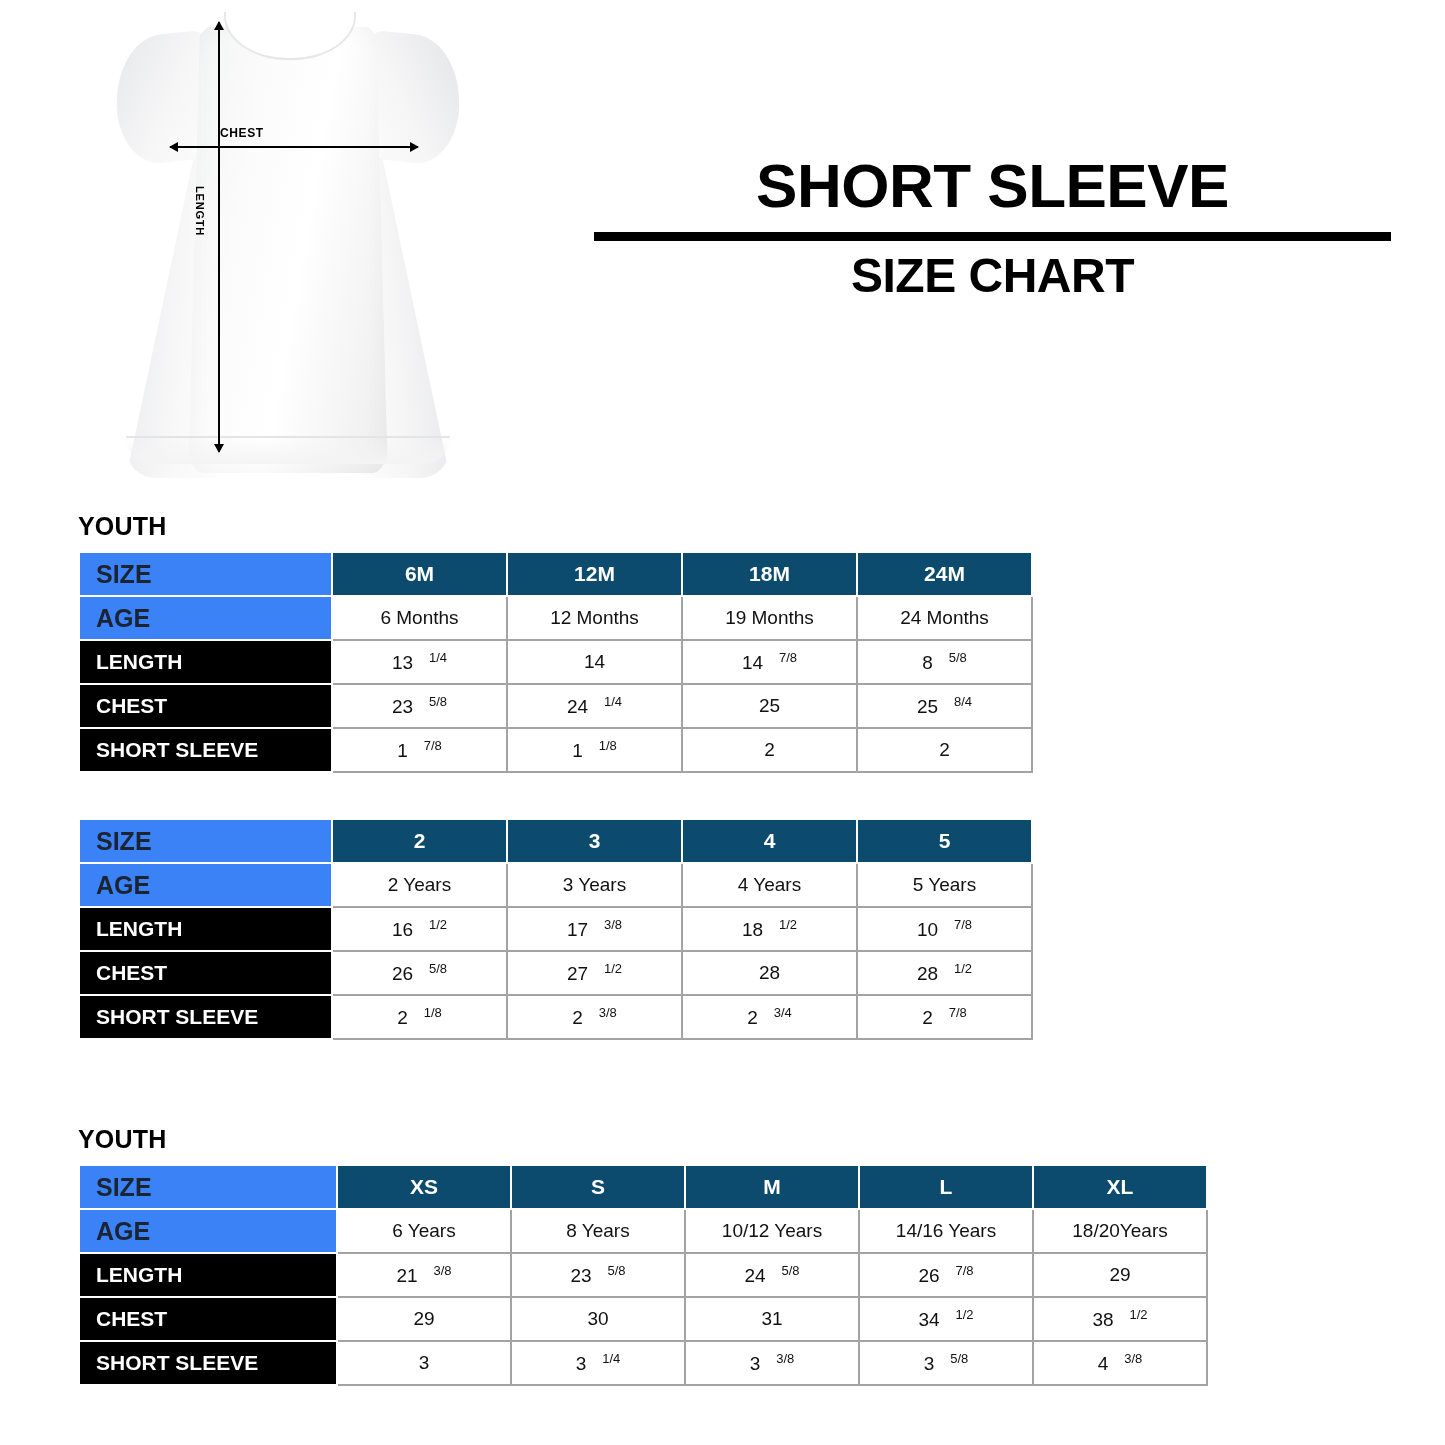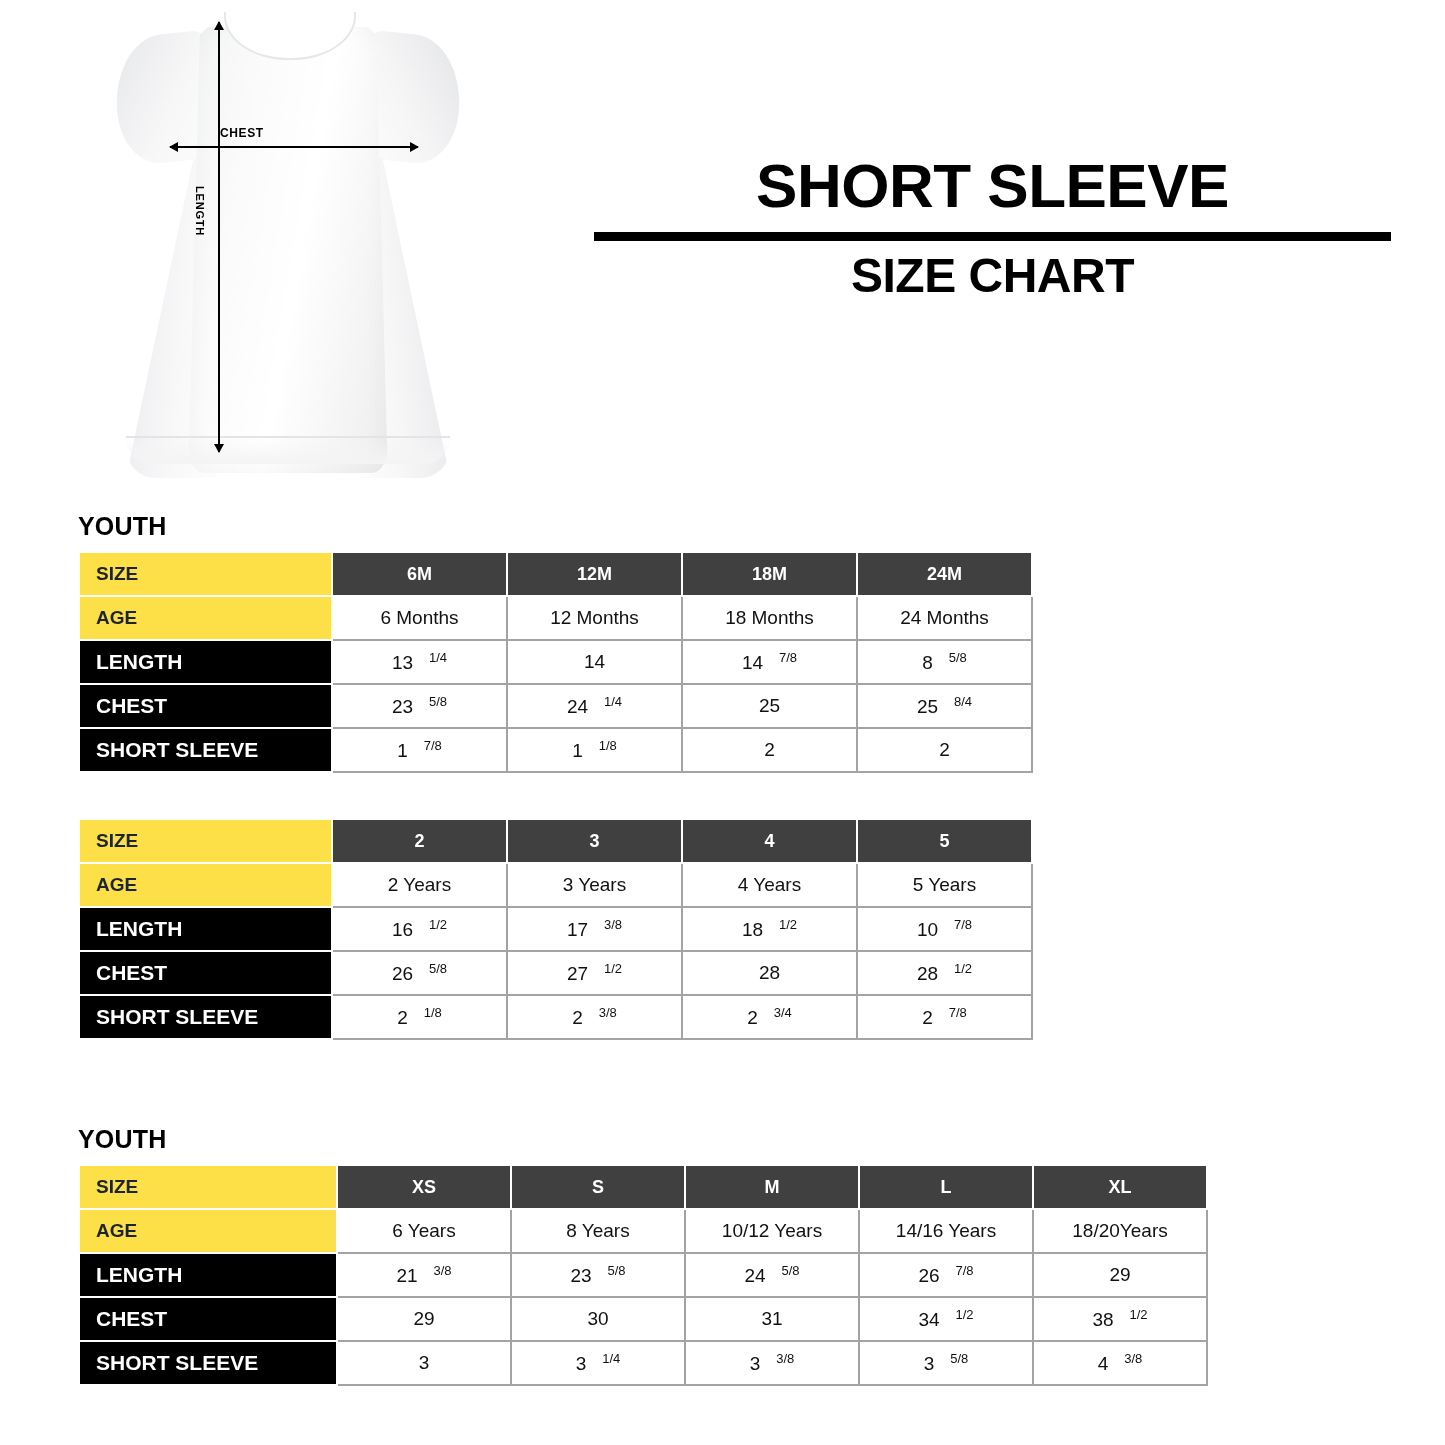--- a/index.html
+++ b/index.html
@@ -225,32 +225,32 @@
   table.size-table td.rowhead {
     background: #000000;
     color: #ffffff;
     font-weight: bold;
     text-align: left;
     padding-left: 16px;
     font-size: 21px;
     border-color: #ffffff;
   }
   table.size-table td.rowhead-blue {
-    background: #fde047;
+    background: #3b82f6;
     color: #1b2430;
     font-weight: bold;
     text-align: left;
     padding-left: 16px;
-    font-size: 19px;
+    font-size: 25px;
   }
   table.size-table td.colhead {
-    background: #404040;
+    background: #0c4a6e;
     color: #ffffff;
     font-weight: bold;
-    font-size: 18px;
+    font-size: 21px;
   }
   table.size-table td.cell {
     border: 2px solid #a3a3a3;
     font-size: 19px;
   }
   .frac {
     font-size: 13px;
     vertical-align: super;
     margin-left: 16px;
   }
@@ -307,21 +307,21 @@
           <td class="rowhead-blue">SIZE</td>
           <td class="colhead">6M</td>
           <td class="colhead">12M</td>
           <td class="colhead">18M</td>
           <td class="colhead">24M</td>
         </tr>
         <tr>
           <td class="rowhead-blue">AGE</td>
           <td class="cell">6 Months</td>
           <td class="cell">12 Months</td>
-          <td class="cell">18 Months</td>
+          <td class="cell">19 Months</td>
           <td class="cell">24 Months</td>
         </tr>
         <tr>
           <td class="rowhead">LENGTH</td>
           <td class="cell"><span>13</span><span class="frac">1/4</span></td>
           <td class="cell"><span>14</span></td>
           <td class="cell"><span>14</span><span class="frac">7/8</span></td>
           <td class="cell"><span>8</span><span class="frac">5/8</span></td>
         </tr>
         <tr>

